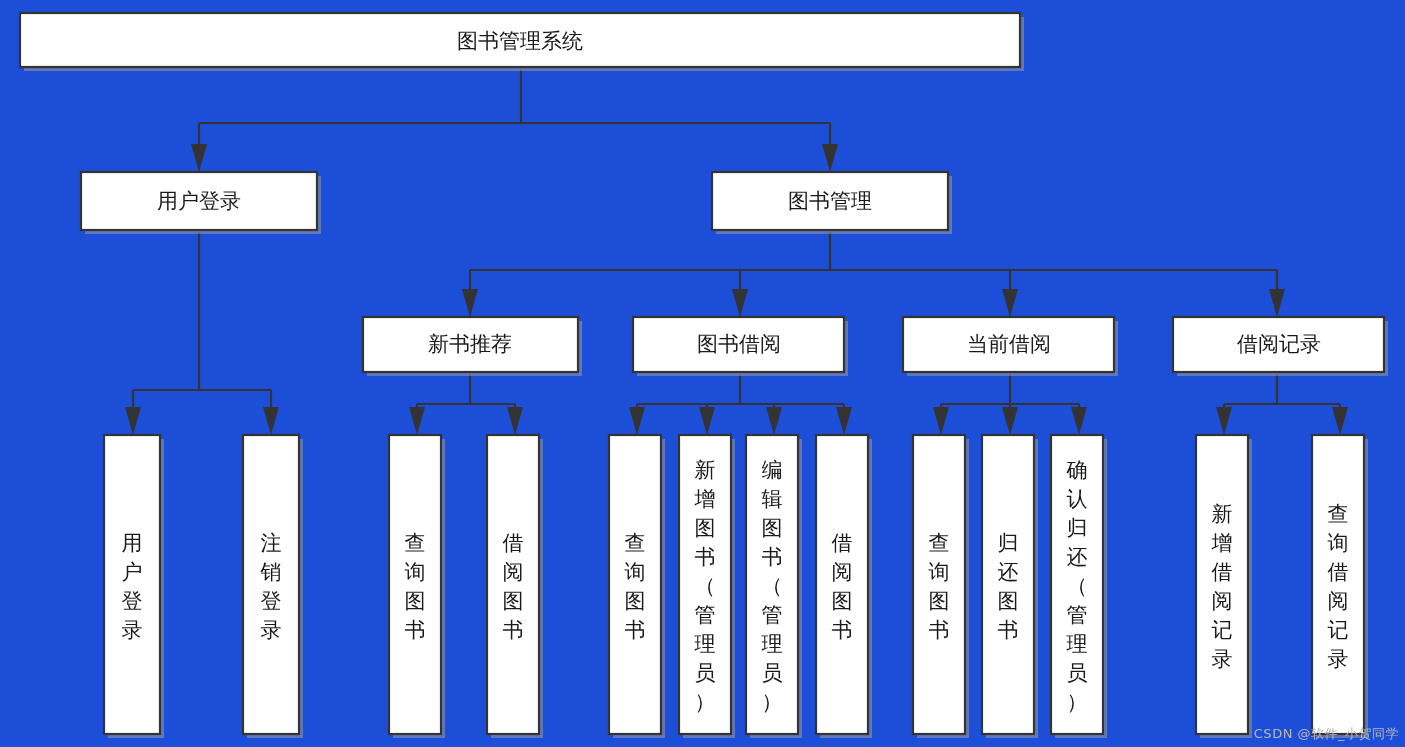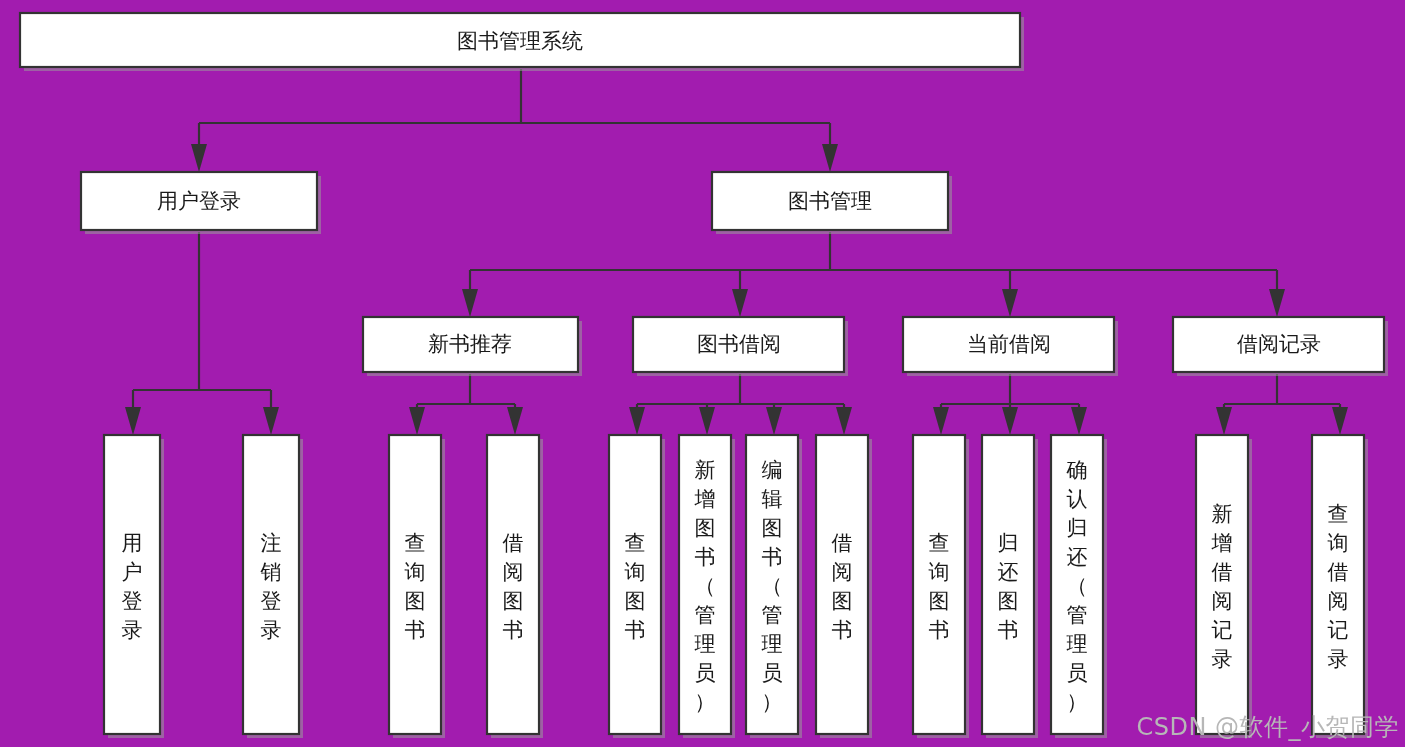--- a/index.html
+++ b/index.html
@@ -10,21 +10,21 @@
   body {
     width: 1405px;
     height: 747px;
     font-family: "DejaVu Sans", "Liberation Sans", sans-serif;
     overflow: hidden;
   }
   #diagram-root {
     position: relative;
     width: 1405px;
     height: 747px;
-    background: #a21caf;
+    background: #1d4ed8;
   }
   svg#flow-svg {
     position: absolute;
     left: 0;
     top: 0;
     width: 1405px;
     height: 747px;
     display: block;
   }
   .node-box {
@@ -57,21 +57,21 @@
     font-family: "DejaVu Sans", "Liberation Sans", sans-serif;
     fill: #1a1a1a;
     font-size: 21px;
     text-anchor: middle;
   }
   .watermark {
     position: absolute;
     right: 6px;
     bottom: 4px;
     font-family: "DejaVu Sans", "Liberation Sans", sans-serif;
-    font-size: 24px;
+    font-size: 13px;
     color: #b7b7b7;
     letter-spacing: 0.5px;
     white-space: nowrap;
     user-select: none;
   }
 </style>
 </head>
 <body>
 
 <div id="diagram-root">

